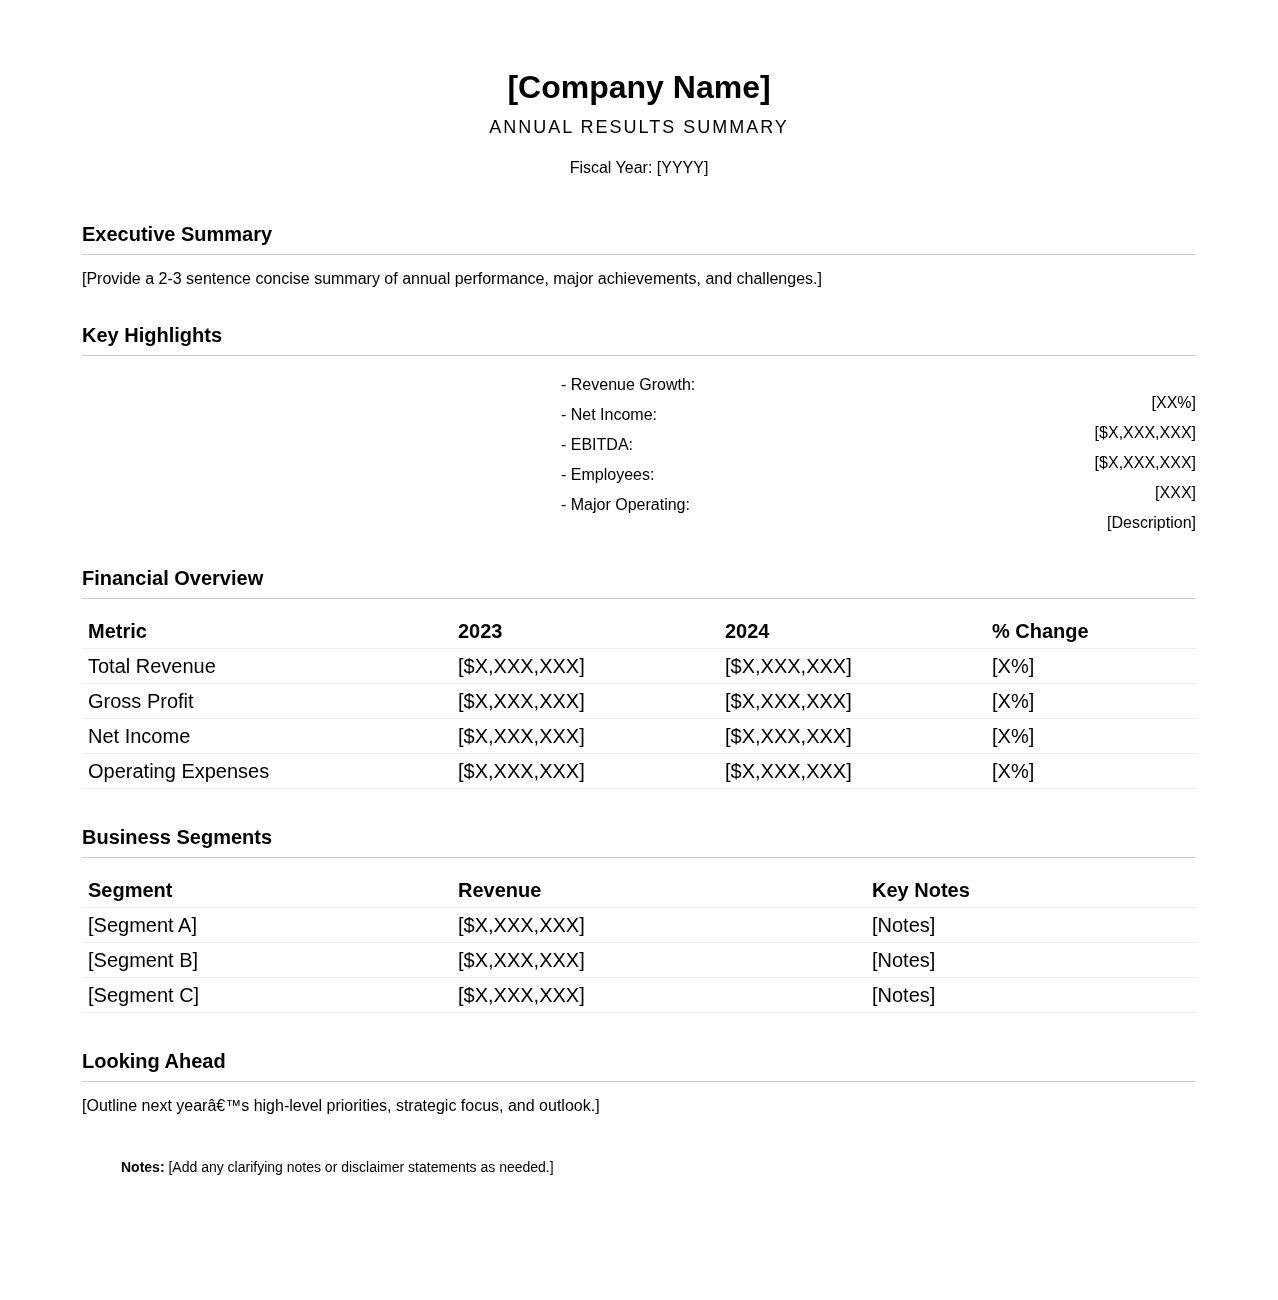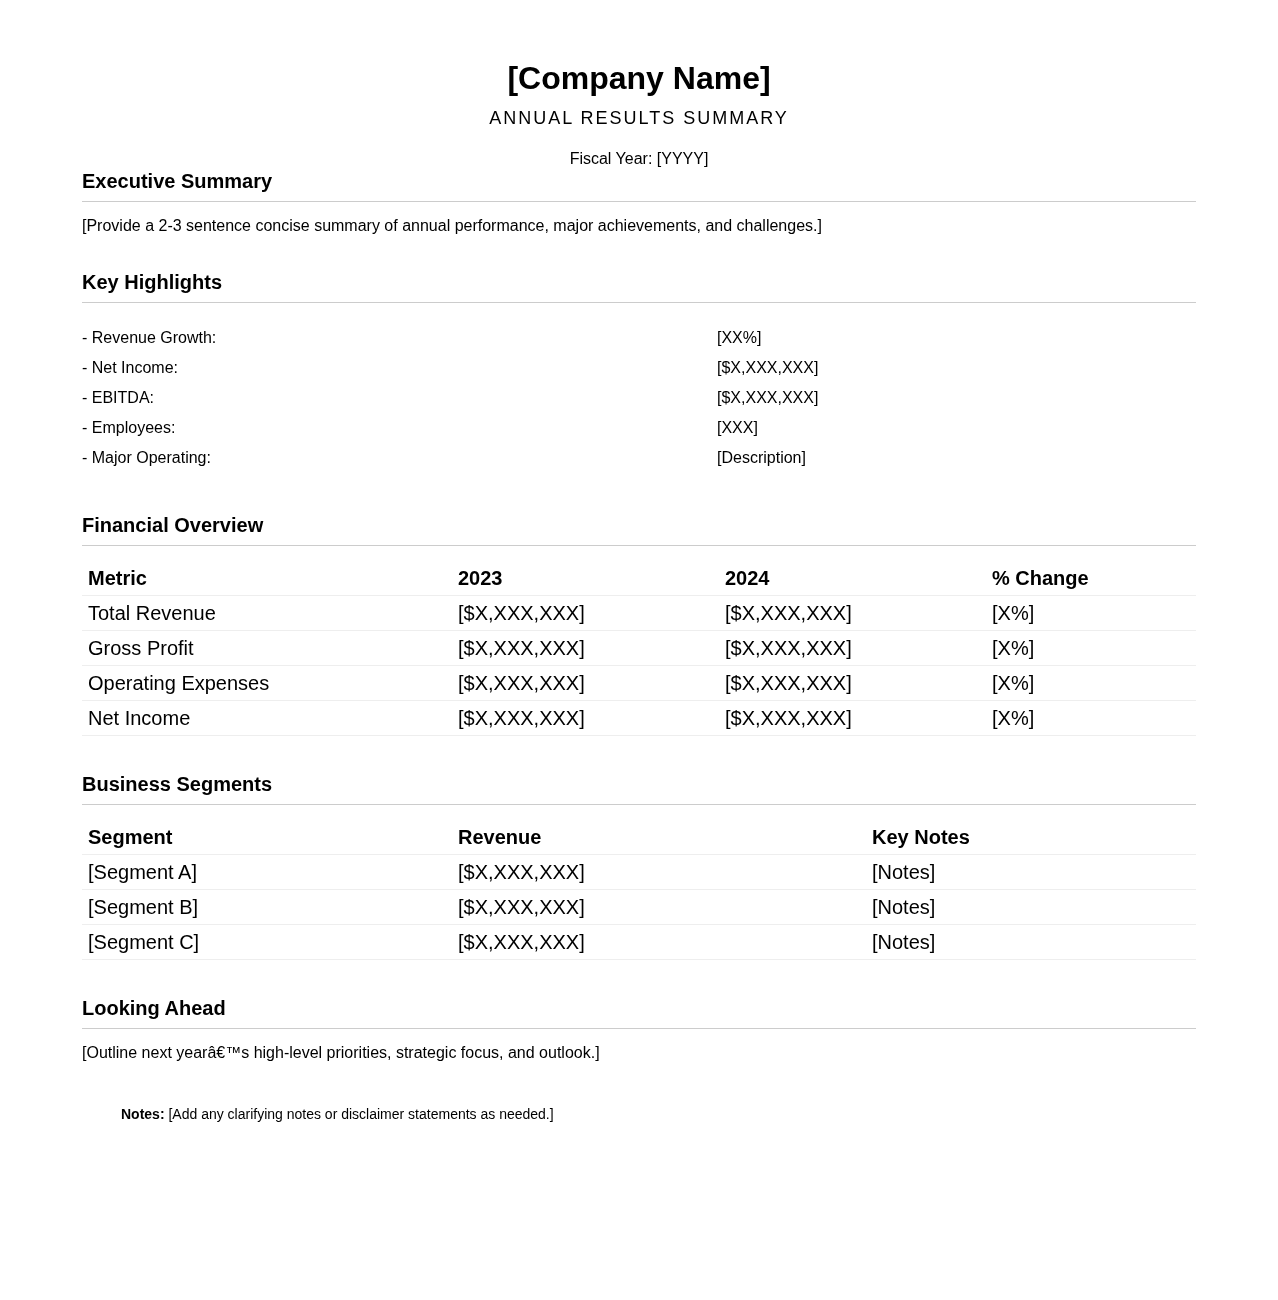--- a/index.html
+++ b/index.html
@@ -11,21 +11,21 @@
       width: 1278px;
       height: 1300px;
       font-family: "Liberation Sans", sans-serif;
       color: #000000;
       font-size: 16px;
       position: relative;
     }
     .page {
       position: absolute;
       left: 82px;
-      top: 0;
+      top: 9px;
       width: 1114px;
     }
     .header {
       text-align: center;
       padding-top: 59px;
     }
     .company-name {
       font-size: 32px;
       font-weight: bold;
       line-height: 38px;
@@ -43,35 +43,36 @@
       margin-top: 20px;
     }
     .section-title {
       font-size: 20px;
       font-weight: bold;
       line-height: 24px;
       margin: 0;
       padding-bottom: 8px;
       border-bottom: 1px solid #cccccc;
     }
-    .sec-exec { }
+    .sec-exec { margin-top: 44px; }
     .para {
       font-size: 16px;
       line-height: 20px;
       margin: 14px 0 0 0;
     }
     .sec-highlights { margin-top: 34px; }
     .highlights {
       margin-top: 20px;
     }
     .highlight-row {
       display: flex;
       height: 30px;
-      align-items: center;
-      font-size: 16px;
+      align-items: flex-end;
+      font-size: 16px;
+      flex-direction: column;
     }
     .highlight-label { width: 635px; }
     .highlight-value { flex: 1; }
     .sec-financial { margin-top: 40px; }
     .sec-segments { margin-top: 36px; }
     .sec-ahead { margin-top: 36px; }
     table {
       width: 100%;
       border-collapse: collapse;
       margin-top: 15px;
@@ -158,27 +159,27 @@
           <td>[$X,XXX,XXX]</td>
           <td>[X%]</td>
         </tr>
         <tr>
           <td>Gross Profit</td>
           <td>[$X,XXX,XXX]</td>
           <td>[$X,XXX,XXX]</td>
           <td>[X%]</td>
         </tr>
         <tr>
+          <td>Net Income</td>
+          <td>[$X,XXX,XXX]</td>
+          <td>[$X,XXX,XXX]</td>
+          <td>[X%]</td>
+        </tr>
+        <tr>
           <td>Operating Expenses</td>
-          <td>[$X,XXX,XXX]</td>
-          <td>[$X,XXX,XXX]</td>
-          <td>[X%]</td>
-        </tr>
-        <tr>
-          <td>Net Income</td>
           <td>[$X,XXX,XXX]</td>
           <td>[$X,XXX,XXX]</td>
           <td>[X%]</td>
         </tr>
       </tbody>
     </table>
   </section>
 
   <section>
     <h2 class="section-title sec-segments">Business Segments</h2>

